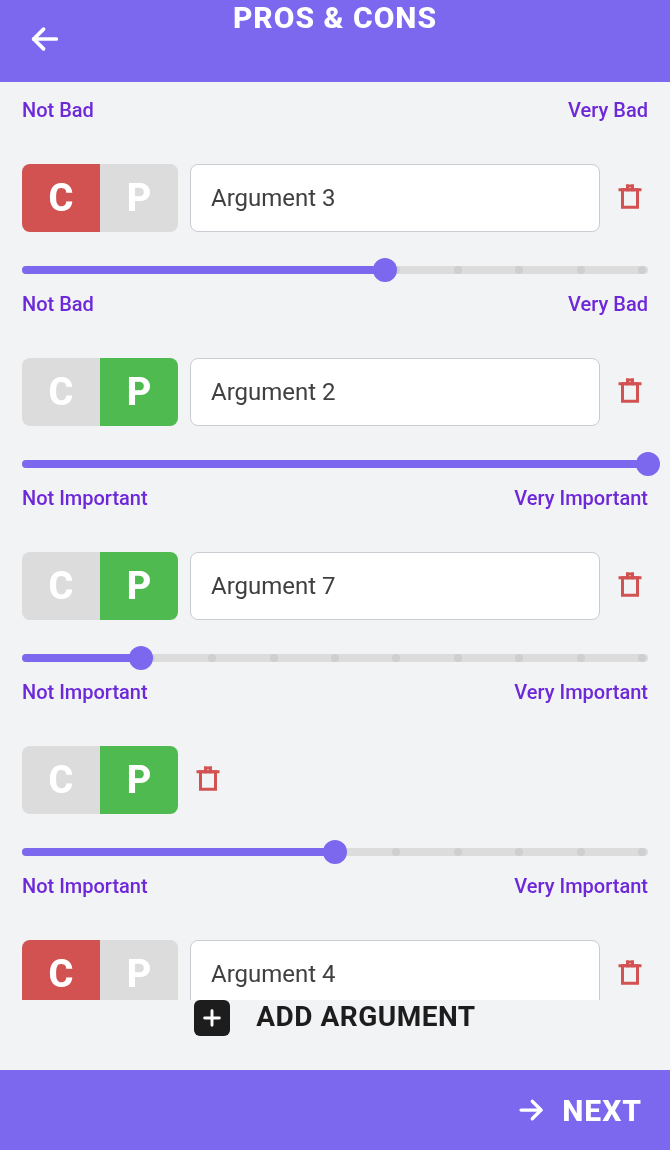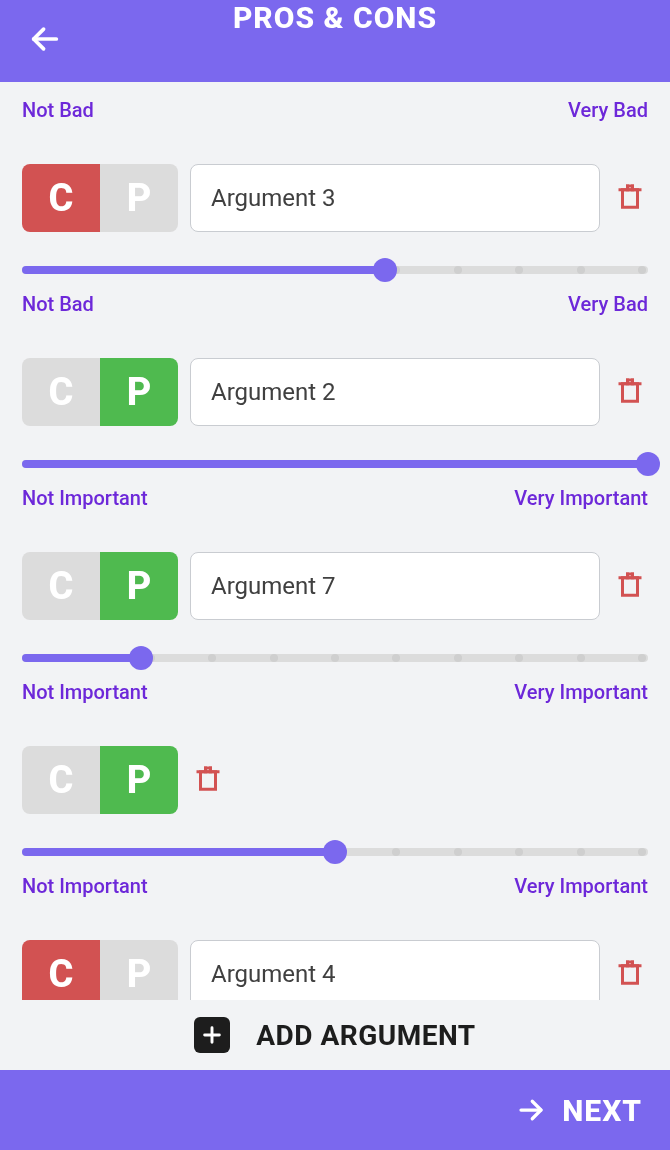--- a/index.html
+++ b/index.html
@@ -22,21 +22,21 @@
   .toggle { display: flex; }
   .tog { width: 78px; height: 68px; display: flex; align-items: center; justify-content: center; font-size: 38px; font-weight: 800; color: #fff; }
   .tog.c { border-radius: 8px 0 0 8px; }
   .tog.p { border-radius: 0 8px 8px 0; }
   .tog.off { background: #dcdcdc; }
   .tog.c.on { background: #d25252; }
   .tog.p.on { background: #4fba4f; }
   .arg-input { flex: 1; height: 68px; border: 1px solid #c9ccd1; border-radius: 8px; background: #fff; padding: 8px 20px; font-size: 24px; color: #404040; display: flex; align-items: center; font-weight: 400; }
   .trash { width: 36px; display: flex; align-items: center; justify-content: center; cursor: pointer; }
   .first-block .slider-labels { margin-top: 4px; }
-  .add-bar { height: 70px; background: #f2f3f5; display: flex; align-items: center; justify-content: center; gap: 26px; border-top: 0; }
+  .add-bar { height: 70px; background: #f2f3f5; display: flex; align-items: flex-start; justify-content: center; gap: 26px; border-top: 0; }
   .plus-box { width: 36px; height: 36px; background: #1d1d1d; border-radius: 6px; display: flex; align-items: center; justify-content: center; color: #fff; font-size: 28px; font-weight: 700; }
   .add-label { font-size: 28px; font-weight: 700; color: #1d1d1d; letter-spacing: 0.5px; }
   .footer { height: 80px; background: #7b68ee; display: flex; align-items: center; justify-content: flex-end; padding: 8px 28px; gap: 16px; color: #fff; }
   .next-label { font-size: 30px; font-weight: 800; letter-spacing: 1px; }
 </style>
 </head>
 <body>
 
 <div class="screen">
 

